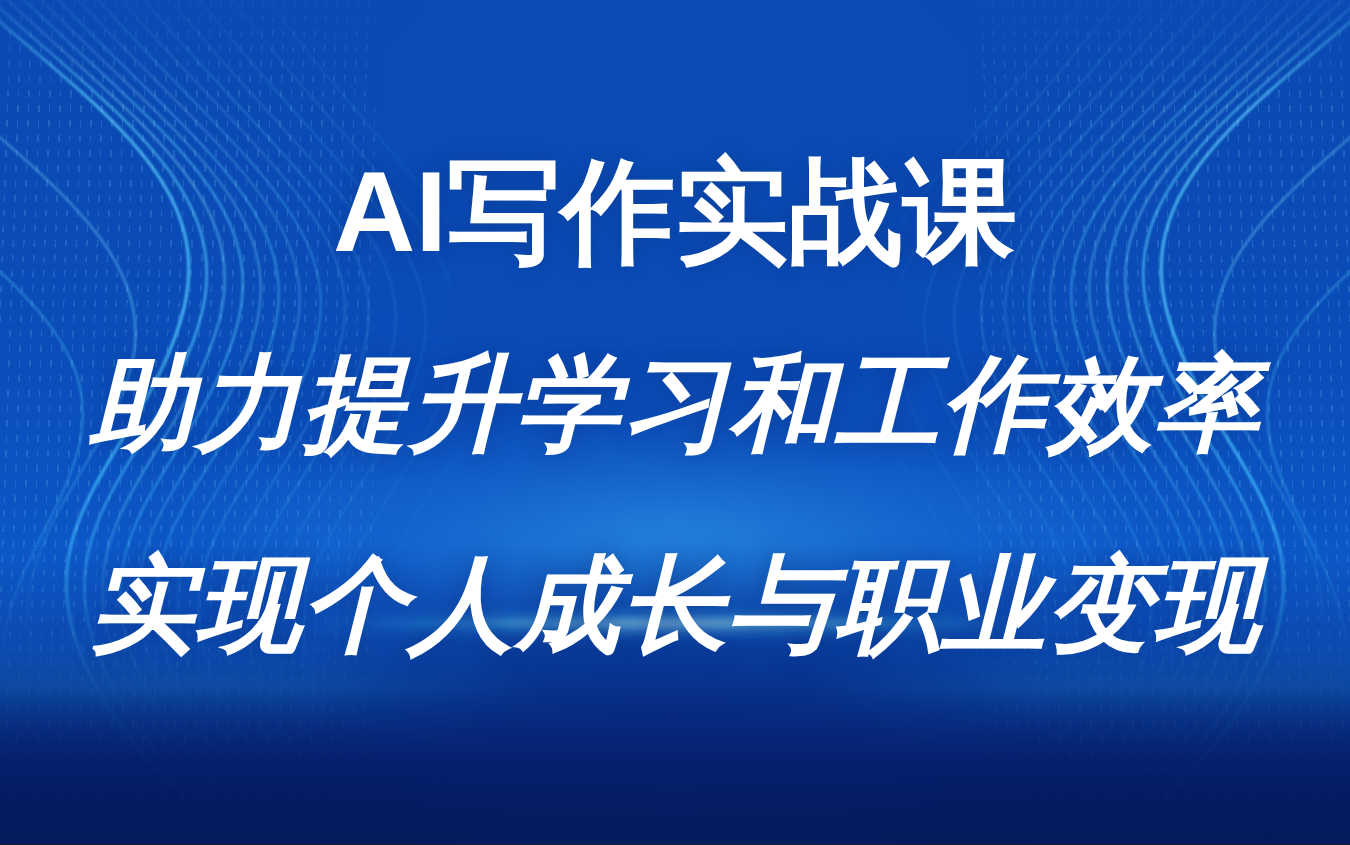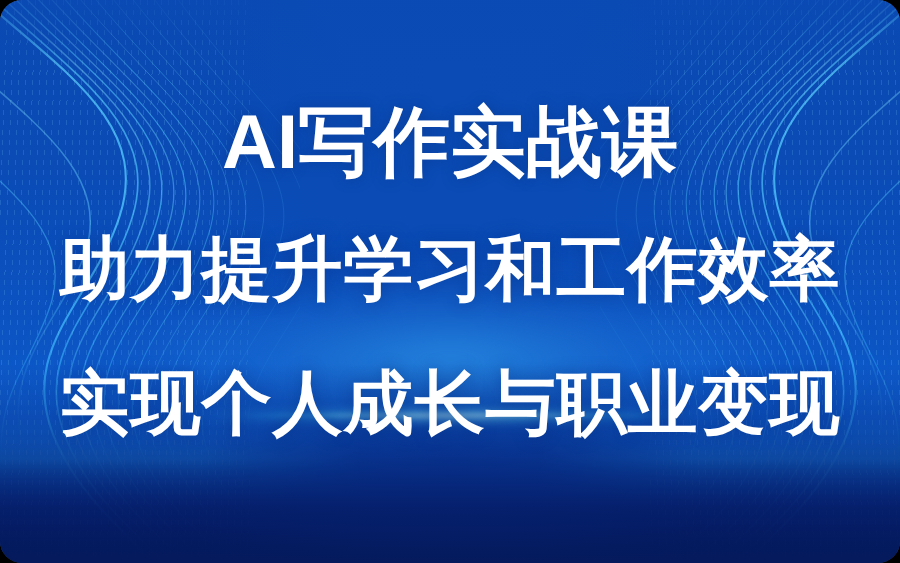--- a/index.html
+++ b/index.html
@@ -1,20 +1,19 @@
 <!DOCTYPE html>
 <html><head>
 <meta charset="utf-8">
 <style>
   html,body{margin:0;padding:0;background:#000;}
   #poster{
     position:relative;width:900px;height:563px;overflow:hidden;
     font-family:"Liberation Sans","DejaVu Sans",sans-serif;
     background:#404040;
-    border-radius:22px;
   }
   
   .bg-base{
     position:absolute;inset:0;
     background:linear-gradient(to bottom,
        #0a49b2 0%,
        #0a4ab4 18%,
        #0a4cb8 38%,
        #0c55c4 62%,
        #0f63d6 74%,
@@ -120,20 +119,21 @@
     letter-spacing:0px;
     white-space:nowrap;
     text-shadow:0 0 14px rgba(10,40,110,.35);
   }
   .sub{
     font-size:70px;line-height:1;
     font-weight:700;color:#ffffff;
     letter-spacing:1px;
     white-space:nowrap;
     text-shadow:0 0 16px rgba(8,40,120,.40);
+    font-style:italic;
   }
   .sub.one{margin-top:54px;}
   .sub.two{margin-top:64px;}
 </style>
 </head>
 <body>
 
 <div id="poster">
 
   <div class="bg-base"></div>

